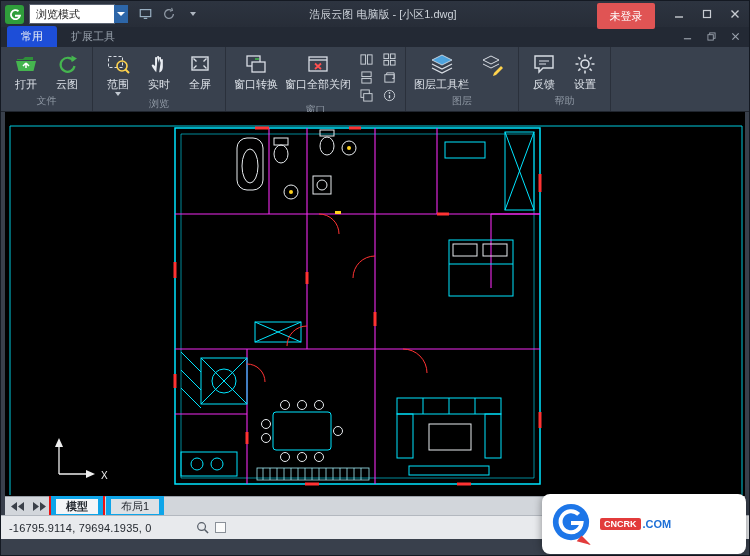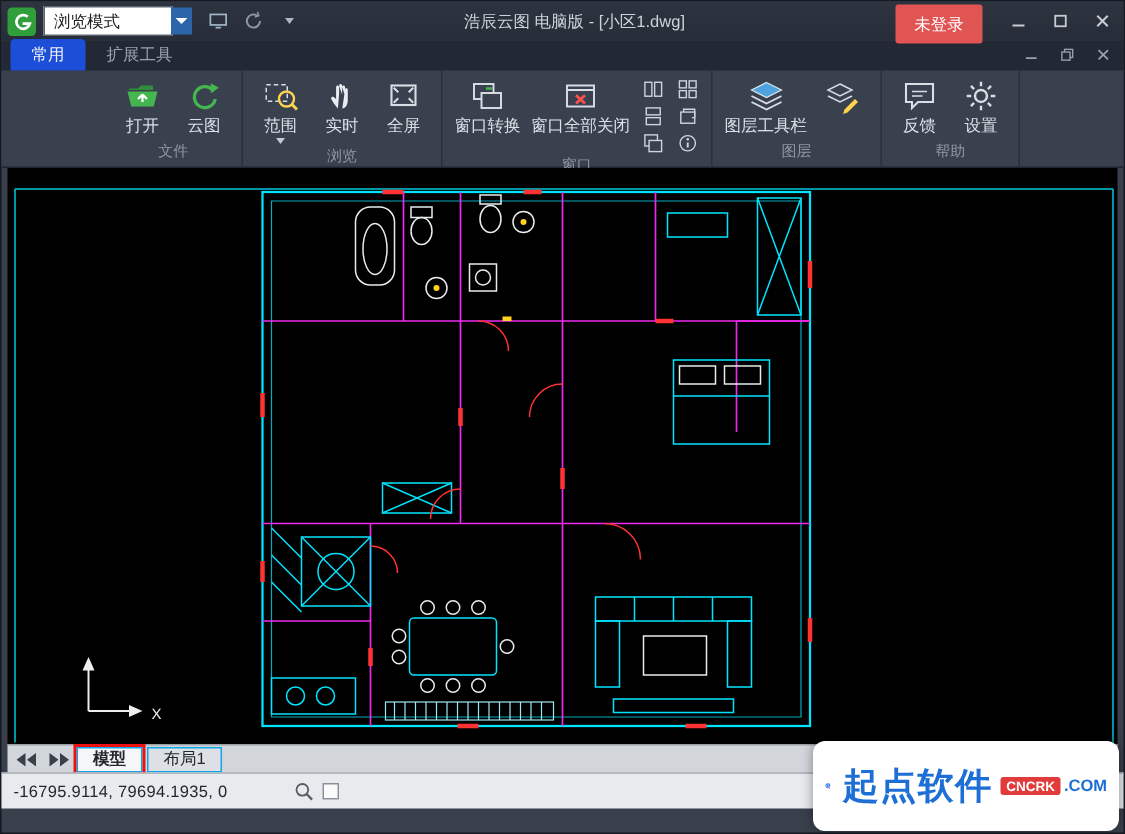--- a/index.html
+++ b/index.html
@@ -34,21 +34,21 @@
 
   
   .ribbon-tabs { height:20px; background:#232934; display:flex; align-items:flex-end;
                  padding-left:6px; position:relative; }
   .rtab { font-size:11px; padding:3px 14px 3px; color:#98a1ac; }
   .rtab.active { background:#1d4ed8; color:#f0f3f6; border-radius:3px 3px 0 0; }
   .mdi-controls { position:absolute; right:6px; top:3px; display:flex; gap:8px; }
   .mdi-btn { width:16px; height:13px; display:flex; align-items:center; justify-content:center; }
 
   
-  .ribbon { height:65px; background:#39414e; display:flex; border-bottom:1px solid #20252e;justify-content:center; }
+  .ribbon { height:65px; background:#39414e; display:flex; border-bottom:1px solid #20252e; }
   .rgroup { display:flex; flex-direction:column; border-right:1px solid #2a303b; }
   .rgroup-buttons { flex:1; display:flex; align-items:flex-start; padding:2px 5px 0; gap:1px; }
   .rgroup-label { font-size:10px; color:#8f98a4; text-align:center; padding:0 4px 3px; }
   .rbtn { display:flex; flex-direction:column; align-items:center; gap:1px;
           min-width:40px; padding:2px 3px 1px; border-radius:2px; color:#dbe0e7; }
   .rbtn .ricon { height:26px; display:flex; align-items:center; justify-content:center; }
   .rbtn .rlabel { font-size:11px; line-height:12px; white-space:nowrap; }
   .rbtn .dd-caret { width:0; height:0; border-left:3.5px solid transparent;
                     border-right:3.5px solid transparent; border-top:4px solid #c3cad2; margin-top:1px; }
   .icon-col { display:flex; flex-direction:column; gap:3px; padding:3px 2px 0; }
@@ -63,21 +63,21 @@
   .dtab.active { background:#3b4350; color:#fff; border-color:#2c323c; }
 
   
   .canvas-wrap { height:384px; margin:0 4px; background:#000; position:relative; }
   .canvas-wrap svg { display:block; }
 
   
   .layout-strip { height:19px; margin:0 4px; background:#d2d6db; border-top:1px solid #9aa0a8;
                   display:flex; align-items:center; padding-left:4px; gap:3px; }
   .nav-btn { display:flex; align-items:center; padding:0 2px; height:14px; }
-  .ltab { font-size:11px; color:#23282f; background:#dde1e5; border:1px solid #0ea5e9;
+  .ltab { font-size:11px; color:#23282f; background:#dde1e5; border:5px solid #0ea5e9;
           padding:1px 10px; line-height:13px; }
   .ltab.active { background:#f4f6f8; font-weight:bold; }
   .ltab.red-hl { outline:2px solid #ee1111; outline-offset:0; }
 
   
   .statusbar { height:24px; background:#e8eaed; border-top:1px solid #b3b8bf;
                display:flex; align-items:center; padding:0 8px; gap:8px; }
   .coords { font-size:11px; color:#23282f; letter-spacing:0.2px; }
   .sb-icons { display:flex; align-items:center; gap:6px; margin-left:36px; }
   .sb-box { width:11px; height:11px; background:#fbfbfb; border:1px solid #8a9098; }
@@ -489,21 +489,20 @@
     </span>
   </div>
 
   <div class="watermark">
     <svg width="42" height="44" viewBox="0 0 44 46">
       <circle cx="22" cy="21" r="19" fill="#1d76e8"></circle>
       <path d="M30,13 a11,11 0 1 0 3,9 h-11" stroke="#fff" stroke-width="4.2" fill="none"></path>
       <polygon points="33,35 43,45 28,41" fill="#e23b3b"></polygon>
     </svg>
     <div class="wm-text">
-      <span class="wm-brand">起点软件</span>
       <span class="wm-stack">
         <span class="wm-badge">CNCRK</span>
         <span class="wm-domain">.COM</span>
       </span>
     </div>
   </div>
 
 </div>
 
 </body></html>

